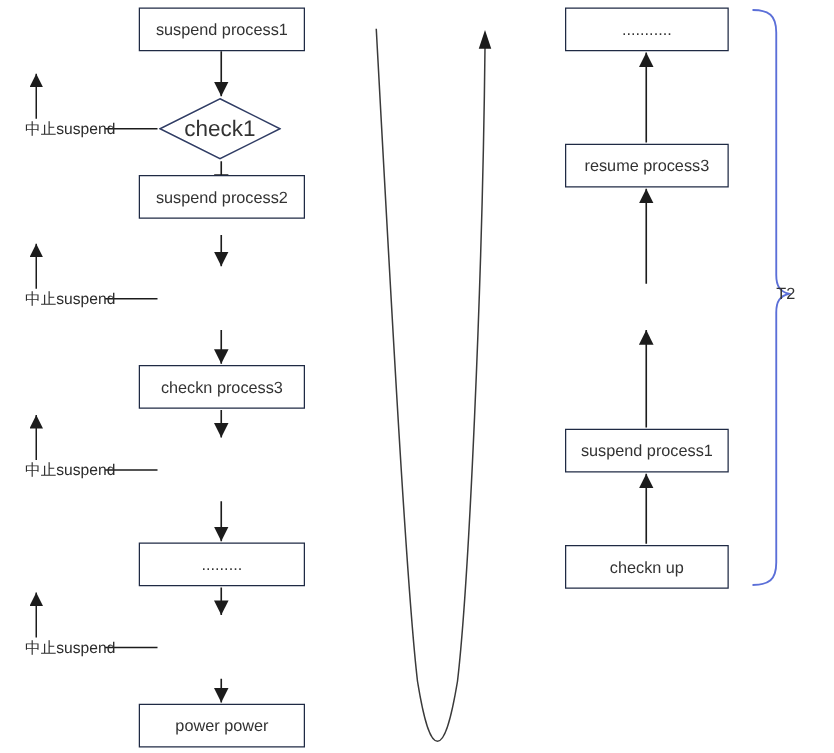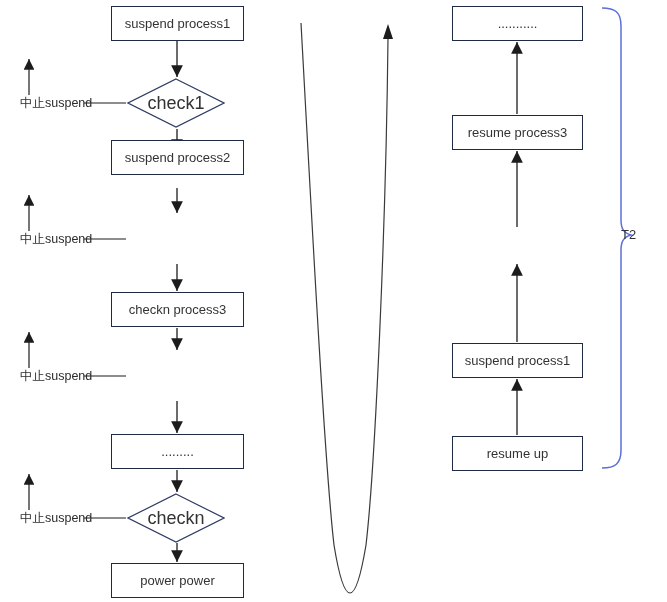--- a/index.html
+++ b/index.html
@@ -138,40 +138,34 @@
   <div class="node left" style="top:563px">
       <span>power power</span>
     </div>
 
   <div class="diamond" style="top:78px">
     <svg width="98" height="50">
         <polygon points="49,1 97,25 49,49 1,25" fill="#ffffff" stroke="#2e3b63" stroke-width="1.2"></polygon>
       </svg>
     <span class="dlabel">check1</span>
   </div>
-  <div class="diamond" style="top:493px">
-    <svg width="98" height="50">
-        <polygon points="49,1 97,25 49,49 1,25" fill="#ffffff" stroke="#2e3b63" stroke-width="1.2"></polygon>
-      </svg>
-    <span class="dlabel">checkn</span>
-  </div>
 
   <div class="abort-label" style="top:95px">中止suspend</div>
   <div class="abort-label" style="top:231px">中止suspend</div>
   <div class="abort-label" style="top:368px">中止suspend</div>
   <div class="abort-label" style="top:510px">中止suspend</div>
 
   <div class="node right" style="top:6px">
       <span>...........</span>
     </div>
   <div class="node right" style="top:115px">
       <span>resume process3</span>
     </div>
   <div class="node right" style="top:343px">
       <span>suspend process1</span>
     </div>
   <div class="node right" style="top:436px">
-      <span>resume up</span>
+      <span>checkn up</span>
     </div>
 
   <div class="brace-label">T2</div>
 
 </div>
 
 </body></html>

